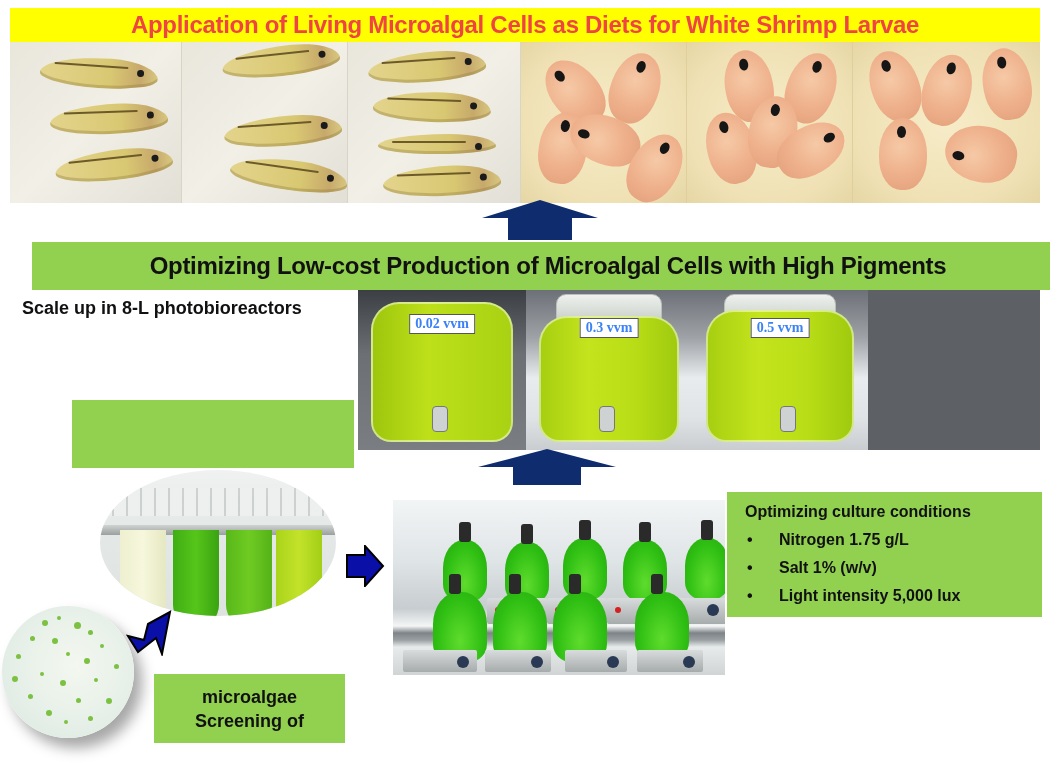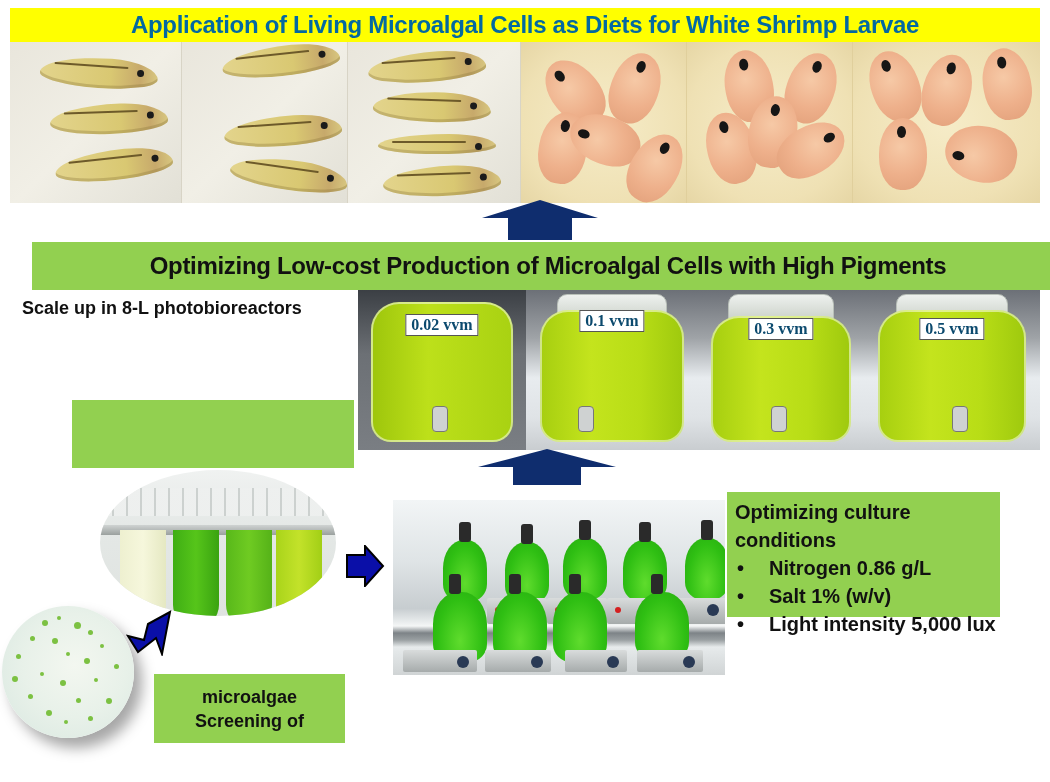--- a/index.html
+++ b/index.html
@@ -1,21 +1,21 @@
 <!DOCTYPE html>
 <html><head>
 <meta charset="utf-8">
 <style>
   html, body { margin:0; padding:0; }
   body { width:1050px; height:782px; background:#ffffff; position:relative; overflow:hidden;
          font-family:"Liberation Sans", "DejaVu Sans", sans-serif; }
   .abs { position:absolute; }
   .title-bar { left:10px; top:8px; width:1030px; height:34px; background:#FFFF00;
                display:flex; align-items:center; justify-content:center;
-               font-weight:bold; font-size:24px; color:#0369a1; letter-spacing:-0.3px; }
+               font-weight:bold; font-size:24px; color:#ef4444; letter-spacing:-0.3px; }
   .shrimp-strip { left:10px; top:42px; width:1030px; height:161px; display:flex; }
   .panel { height:100%; position:relative; overflow:hidden; }
   .panel.larvae { background:linear-gradient(135deg,#e9e6dc 0%,#f1efe6 50%,#e2e0d6 100%); border-right:1px solid #d8d4c6; }
   .panel.adult { background:radial-gradient(ellipse at 50% 50%,#f6ecc8 0%,#efe1b4 70%,#e6d6a5 100%); border-right:1px solid #e0cf9c; }
   .larva { position:absolute; width:118px; height:30px; border-radius:60% 40% 50% 50% / 60% 60% 40% 40%;
            background:linear-gradient(90deg,#e3d48c 0%,#d9c872 60%,#c7a96b 85%,#d8c780 100%);
            box-shadow: inset 0 -3px 0 rgba(140,120,60,0.35); }
   .larva::after { content:""; position:absolute; right:14px; top:9px; width:7px; height:7px; border-radius:50%; background:#1b1b1b; }
   .larva::before { content:""; position:absolute; left:14px; right:30px; top:7px; height:2px; background:#6d5a2a; border-radius:2px; }
   .adult-shrimp { position:absolute; width:48px; height:72px; border-radius:50% 50% 45% 45%;
@@ -29,41 +29,41 @@
   .jar-cell { flex:1; position:relative; overflow:hidden;
               background:linear-gradient(180deg,#6c7077 0%,#9fa3a7 30%,#e8ecef 55%,#dfe3e6 80%,#c9cdd0 100%); }
   .jar-cell:first-child { background:linear-gradient(180deg,#3b3f44 0%,#6c7075 40%,#7a7e83 100%); }
   .jar { position:absolute; left:8%; right:8%; top:20px; bottom:8px; border-radius:28px 28px 20px 20px;
          background:linear-gradient(90deg,#a7cf10 0%,#c4e41d 35%,#b8dd16 70%,#9fca0e 100%);
          border:2px solid rgba(255,255,255,0.5); }
   .jar-top { position:absolute; left:18%; right:18%; top:4px; height:26px; border-radius:10px 10px 4px 4px;
              background:linear-gradient(180deg,#eef1ee,#c9d0c8); border:1px solid #b9c0b9; }
   .jar-label { position:absolute; left:50%; transform:translateX(-50%); top:24px; background:#ffffff;
                border:1px solid #555; padding:1px 5px; font-family:"Liberation Serif", serif;
-               font-weight:bold; font-size:16px; color:#0c4a6e; white-space:nowrap; }
+               font-weight:bold; font-size:14px; color:#3b82f6; white-space:nowrap; }
   .tap { position:absolute; bottom:18px; left:44%; width:14px; height:24px; background:#cfd2d2; border-radius:4px; border:1px solid #777; }
   .green-box { background:#92D050; font-weight:bold; color:#111; }
   .nutrient-box { left:72px; top:400px; width:282px; height:68px; font-size:18px; text-align:center;
                   display:flex; flex-direction:column; justify-content:center; line-height:24px; }
   .tube-ellipse { left:100px; top:470px; width:236px; height:146px; border-radius:50%; overflow:hidden;
                   background:linear-gradient(180deg,#f0f2f1 0%,#e4e8e6 40%,#dfe3e0 100%); }
   .rack { position:absolute; left:0; right:0; top:55px; height:10px; background:linear-gradient(180deg,#cfd3d2,#9aa09e); }
   .rack-top { position:absolute; left:0; right:0; top:18px; height:28px;
               background:repeating-linear-gradient(90deg,#eef0ef 0 12px,#c9cecc 12px 14px); opacity:0.9; }
   .tube { position:absolute; top:60px; width:46px; height:98px; border-radius:0 0 23px 23px; }
   .arrow-right { left:345px; top:545px; }
   .flask-photo { left:393px; top:500px; width:332px; height:175px; overflow:hidden;
                  background:linear-gradient(180deg,#f2f5f6 0%,#dfe4e6 35%,#c7cdd0 62%,#f4f6f6 72%,#7d8387 76%,#9aa0a2 80%,#e7ebec 84%,#d0d4d5 100%); }
   .flask { position:absolute; width:44px; height:62px; border-radius:46% 46% 18px 18px;
            background:radial-gradient(ellipse at 50% 70%,#5fdc2d 0%,#2fbf13 60%,#24a80e 100%); }
   .flask::before { content:""; position:absolute; left:16px; top:-18px; width:12px; height:20px; background:#2a2a2a; border-radius:3px; }
   .stirrer { position:absolute; height:26px; width:60px; background:linear-gradient(180deg,#d9dcdc,#a6abab); border-radius:2px; }
   .stirrer .knob { position:absolute; right:8px; top:6px; width:12px; height:12px; border-radius:50%; background:#2a3a55; }
   .stirrer .led { position:absolute; left:8px; top:9px; width:6px; height:6px; border-radius:50%; background:#d42020; }
-  .conditions-box { left:727px; top:492px; width:273px; height:125px; font-size:20px; padding:6px 0 0 8px;
+  .conditions-box { left:727px; top:492px; width:315px; height:125px; font-size:16px; padding:6px 0 0 18px;
                     box-sizing:border-box; line-height:28px; }
   .conditions-box ul { list-style:none; margin:0; padding:0; }
   .conditions-box li { position:relative; padding-left:34px; }
   .conditions-box li::before { content:"\2022"; position:absolute; left:2px; top:0; }
   .petri { left:2px; top:606px; width:132px; height:132px; border-radius:50%;
            background:radial-gradient(circle at 55% 45%,#f3f7f0 0%,#e8f1e9 50%,#d8e7e0 100%);
            box-shadow: 8px 10px 14px rgba(0,0,0,0.35); overflow:hidden; }
   .colony { position:absolute; border-radius:50%; background:#7cc142; }
   .screening-box { left:154px; top:674px; width:191px; height:69px; font-size:18px; text-align:center;
                    display:flex; flex-direction:column; justify-content:center; line-height:24px; }
@@ -120,26 +120,20 @@
 <div class="abs green-banner">Optimizing Low-cost Production of Microalgal Cells with High Pigments</div>
 
 <div class="abs scale-label">Scale up in 8-L photobioreactors</div>
 
 <div class="abs reactor-photo">
   <div class="jar-cell" style="flex:0 0 168px">
     <div class="jar" style="top:12px;background:linear-gradient(90deg,#9ec60c 0%,#bde01a 40%,#a9d212 100%)"></div>
     <div class="jar-label">0.02 vvm</div>
     <div class="tap"></div>
   </div>
-  <div class="jar-cell" style="flex:0 0 172px">
-    <div class="jar-top"></div>
-    <div class="jar"></div>
-    <div class="jar-label" style="top:20px">0.1 vvm</div>
-    <div class="tap" style="left:30%"></div>
-  </div>
   <div class="jar-cell" style="flex:0 0 166px">
     <div class="jar-top"></div>
     <div class="jar" style="top:26px"></div>
     <div class="jar-label" style="top:28px">0.3 vvm</div>
     <div class="tap" style="left:44%"></div>
   </div>
   <div class="jar-cell" style="flex:0 0 176px">
     <div class="jar-top"></div>
     <div class="jar"></div>
     <div class="jar-label" style="top:28px">0.5 vvm</div>
@@ -203,21 +197,21 @@
       <span class="knob"></span>
     </div>
   <div class="stirrer" style="left:244px;top:150px;width:66px;height:22px">
       <span class="knob"></span>
     </div>
 </div>
 
 <div class="abs green-box conditions-box">
   <div>Optimizing culture conditions</div>
   <ul>
-    <li>Nitrogen 0.86 g/L</li>
+    <li>Nitrogen 1.75 g/L</li>
     <li>Salt 1% (w/v)</li>
     <li>Light intensity 5,000 lux</li>
   </ul>
 </div>
 
 <div class="abs petri">
   <span class="colony" style="left:40px;top:14px;width:6px;height:6px"></span>
   <span class="colony" style="left:55px;top:10px;width:4px;height:4px"></span>
   <span class="colony" style="left:72px;top:16px;width:7px;height:7px"></span>
   <span class="colony" style="left:86px;top:24px;width:5px;height:5px"></span>

